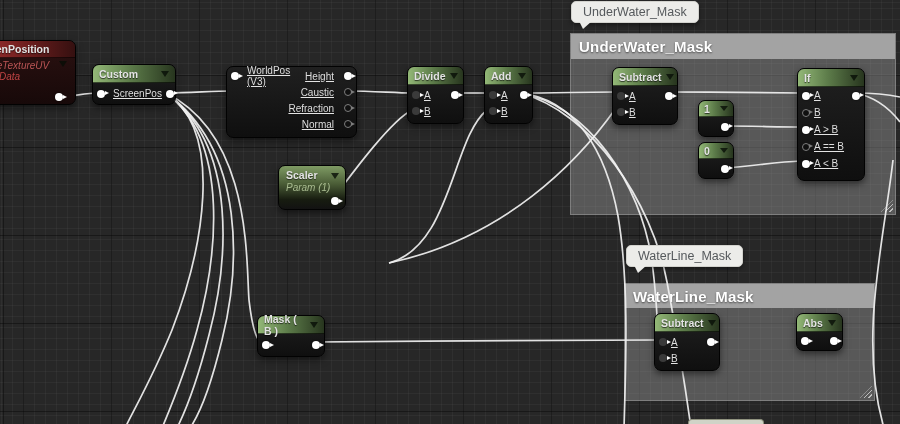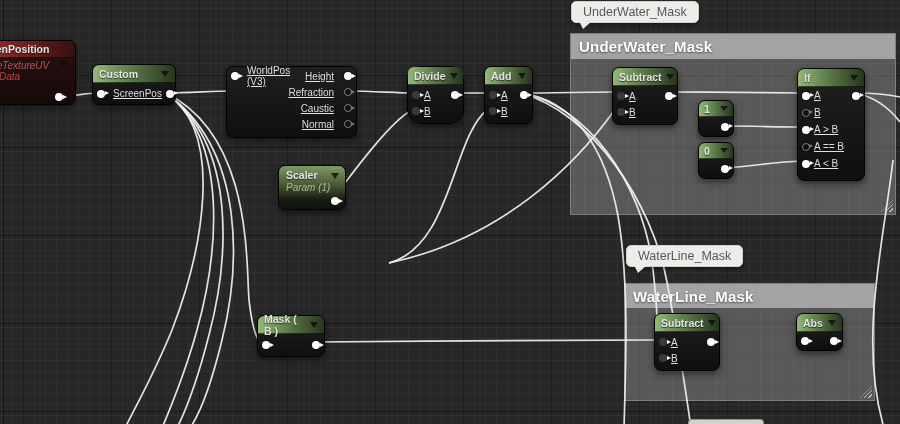--- a/index.html
+++ b/index.html
@@ -127,34 +127,34 @@
   </div>
 
   <div class="node" style="left:226px;top:66px;width:129px;padding-bottom:5px;">
     <div class="prow" style="height:16px;margin-top:1px;">
       <span class="pin"></span>
       <span class="plabel" style="margin-left:4px;">WorldPos (V3)</span>
       <span class="plabel spacer" style="text-align:right;margin-right:6px;">Height</span>
       <span class="pin"></span>
     </div>
     <div class="prow">
+      <span class="plabel spacer" style="text-align:right;margin-right:6px;">Caustic</span>
+      <span class="pin hollow"></span>
+    </div>
+    <div class="prow">
       <span class="plabel spacer" style="text-align:right;margin-right:6px;">Refraction</span>
       <span class="pin hollow"></span>
     </div>
     <div class="prow">
-      <span class="plabel spacer" style="text-align:right;margin-right:6px;">Caustic</span>
-      <span class="pin hollow"></span>
-    </div>
-    <div class="prow">
       <span class="plabel spacer" style="text-align:right;margin-right:6px;">Normal</span>
       <span class="pin hollow"></span>
     </div>
   </div>
 
-  <div class="node" style="left:407px;top:66px;width:55px;padding-bottom:4px;border-radius:14px;">
+  <div class="node" style="left:407px;top:66px;width:55px;padding-bottom:4px;">
     <div class="hdr green">
       <span>Divide</span>
       <span class="tri"></span>
     </div>
     <div class="prow" style="margin-top:2px;">
       <span class="pin" style="background:#3a3a3a;box-shadow:none;"></span>
       <span class="plabel">A</span>
       <span class="pin pout"></span>
     </div>
     <div class="prow">

